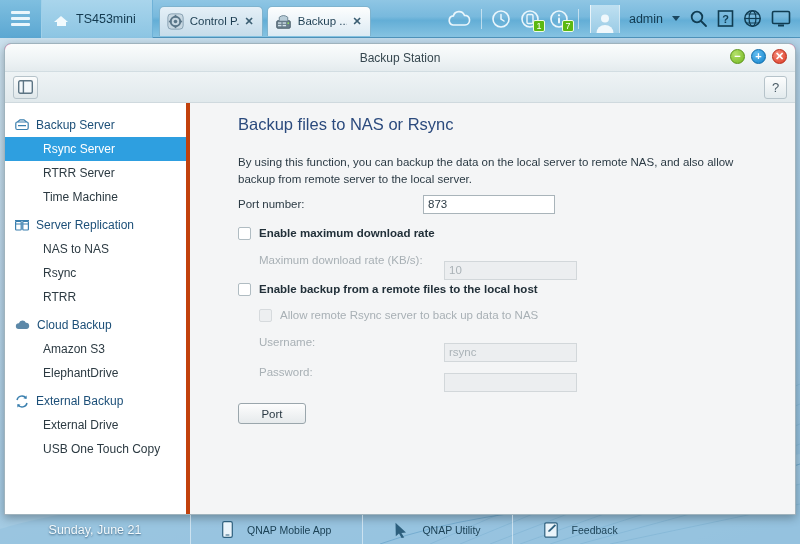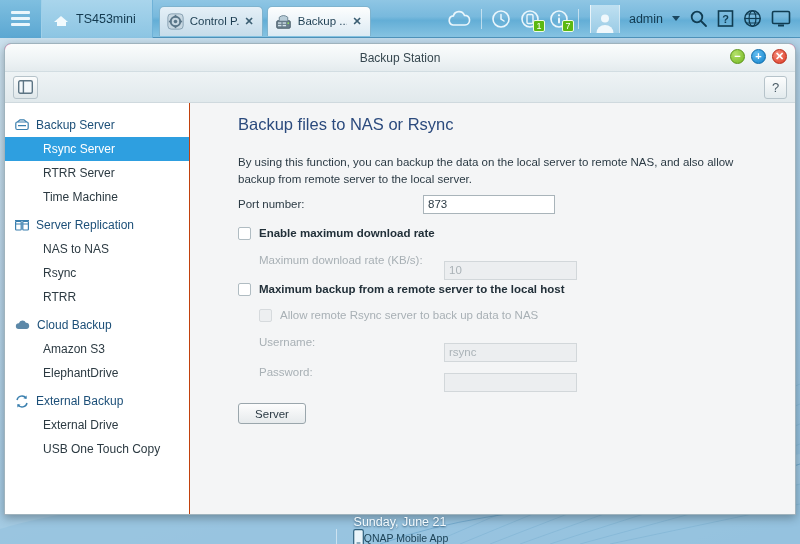--- a/index.html
+++ b/index.html
@@ -119,21 +119,21 @@
     position: absolute; right: 8px; top: 4px;
     width: 23px; height: 23px; border: 1px solid #b6c3ca; border-radius: 3px;
     background: linear-gradient(180deg,#fcfdfd,#e2eaed);
     font-size: 13px; color: #4a5c66; display:flex; align-items:center; justify-content:center; cursor: pointer;
   }
   .win-body { flex: 1; display: flex; min-height: 0; }
 
   
   .sidebar {
     width: 185px; flex: none; background: #fff;
-    border-right: 1px solid #c2410c; padding-top: 6px; overflow: hidden;
+    border-right: 4px solid #c2410c; padding-top: 6px; overflow: hidden;
   }
   .nav-group {
     display: flex; align-items: center; gap: 7px;
     height: 24px; padding-left: 10px; margin-top: 4px; cursor: pointer;
   }
   .nav-group-label { font-size: 12px; color: #1c4f78; }
   .nav-item {
     display: flex; align-items: center; height: 24px;
     padding-left: 38px; font-size: 12px; color: #2c3a42; cursor: pointer;
   }
@@ -166,29 +166,29 @@
     margin-top: 14px; width: 68px; height: 21px;
     border: 1px solid #9aa6ac; border-radius: 3px;
     background: linear-gradient(180deg,#fdfdfd,#e6eaec);
     font-size: 11.5px; color: #2b3a44; cursor: pointer;
     font-family: "Liberation Sans", sans-serif;
   }
 
   
   .bottombar {
     position: absolute; left: 0; bottom: 0; width: 800px; height: 29px;
-    display: flex; align-items: center; flex-direction: column;
+    display: flex; align-items: center;
   }
   .date-text {
     width: 190px; text-align: center; font-size: 12.5px; color: #f4fafd;
     text-shadow: 0 1px 2px rgba(0,40,70,.65);
   }
   .bb-item {
-    display: flex; align-items: center; gap: 0;
-    height: 29px; padding: 0 16px;
+    display: flex; align-items: center; gap: 14px;
+    height: 29px; padding: 0 31px;
     border-left: 1px solid rgba(255,255,255,.5);
     font-size: 10.5px; color: #1c4256; cursor: pointer;
   }
 </style>
 </head>
 <body>
 
 <div class="wallpaper">
   <svg viewBox="0 0 800 200" preserveAspectRatio="none">
     <path d="M0,160 C180,95 400,185 800,110 L800,200 L0,200 Z" fill="#a5cce4" opacity=".55"></path>
@@ -404,39 +404,39 @@
         <span class="chk-label">Enable maximum download rate</span>
       </div>
 
       <div class="form-row indent">
         <span class="form-label dim">Maximum download rate (KB/s):</span>
         <input class="txt wide" type="text" disabled="" value="10" style="">
       </div>
 
       <div class="chk-row">
         <span class="chk"></span>
-        <span class="chk-label">Maximum backup from a remote server to the local host</span>
+        <span class="chk-label">Enable backup from a remote files to the local host</span>
       </div>
 
       <div class="chk-row indent">
         <span class="chk disabled"></span>
         <span class="chk-label dim">Allow remote Rsync server to back up data to NAS</span>
       </div>
 
       <div class="form-row indent">
         <span class="form-label dim">Username:</span>
         <input class="txt wide" type="text" disabled="" value="rsync" style="">
       </div>
 
       <div class="form-row indent">
         <span class="form-label dim">Password:</span>
         <input class="txt wide" type="password" disabled="" value="" style="">
       </div>
 
-      <button class="apply-btn">Server</button>
+      <button class="apply-btn">Port</button>
     </div>
   </div>
 </div>
 
 <div class="bottombar">
   <div class="date-text">Sunday, June 21</div>
 
   <div class="bb-item">
     <svg width="11" height="17" viewBox="0 0 11 17">
       <rect x="0.7" y="0.7" width="9.6" height="15.6" rx="1.6" fill="#eaf4fa" stroke="#2d5f7d" stroke-width="1.2"></rect>

